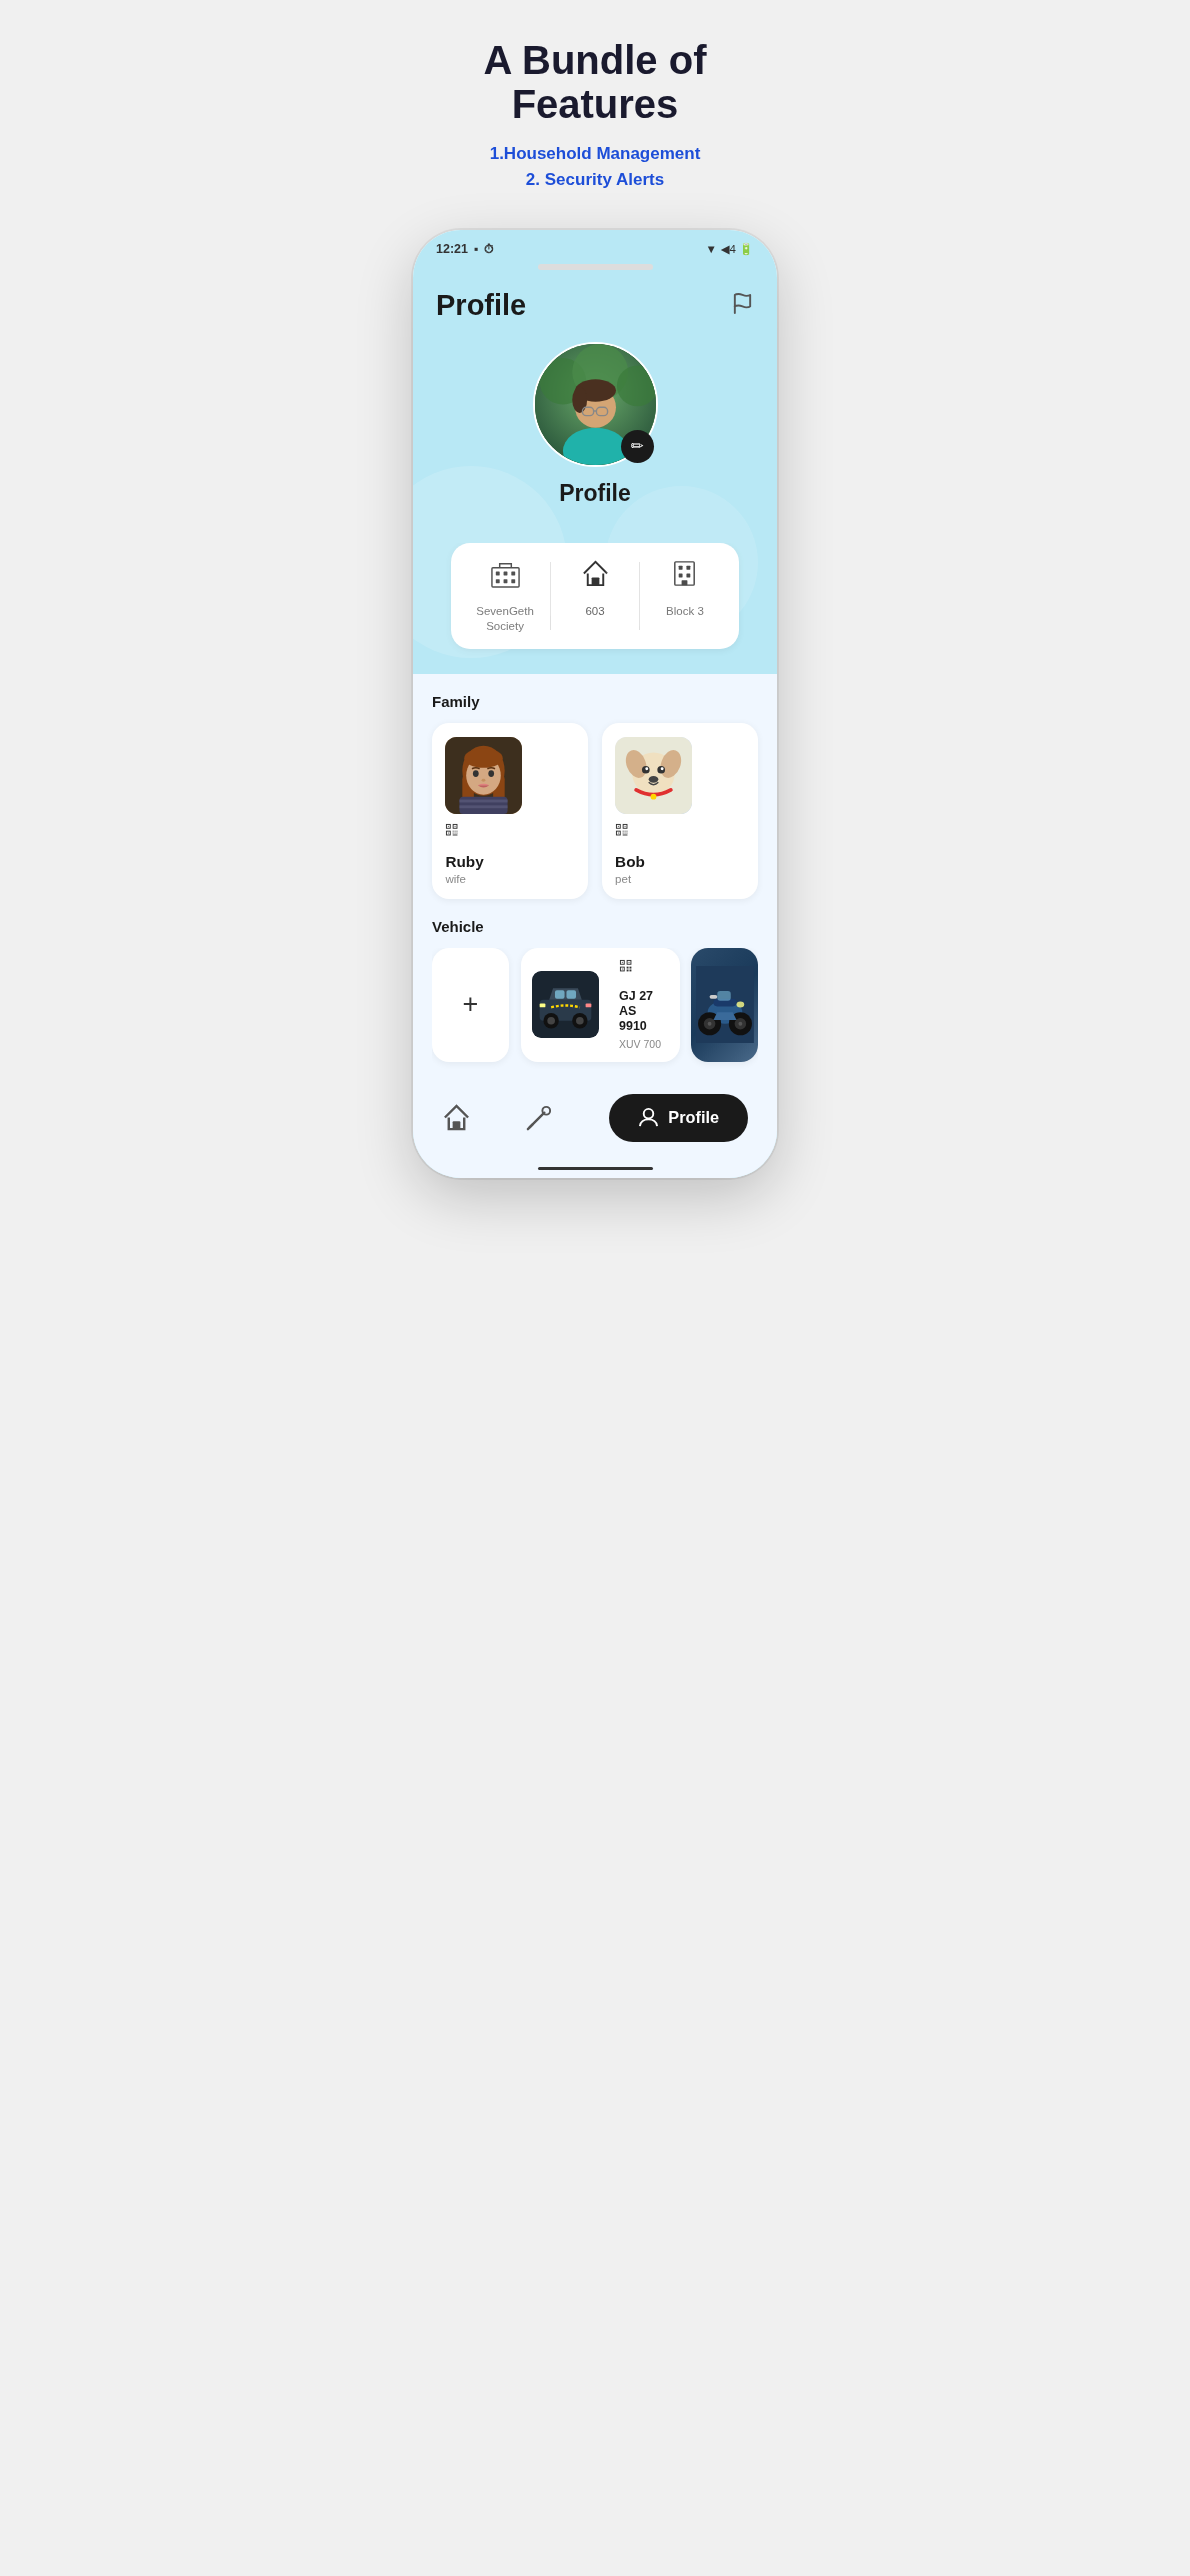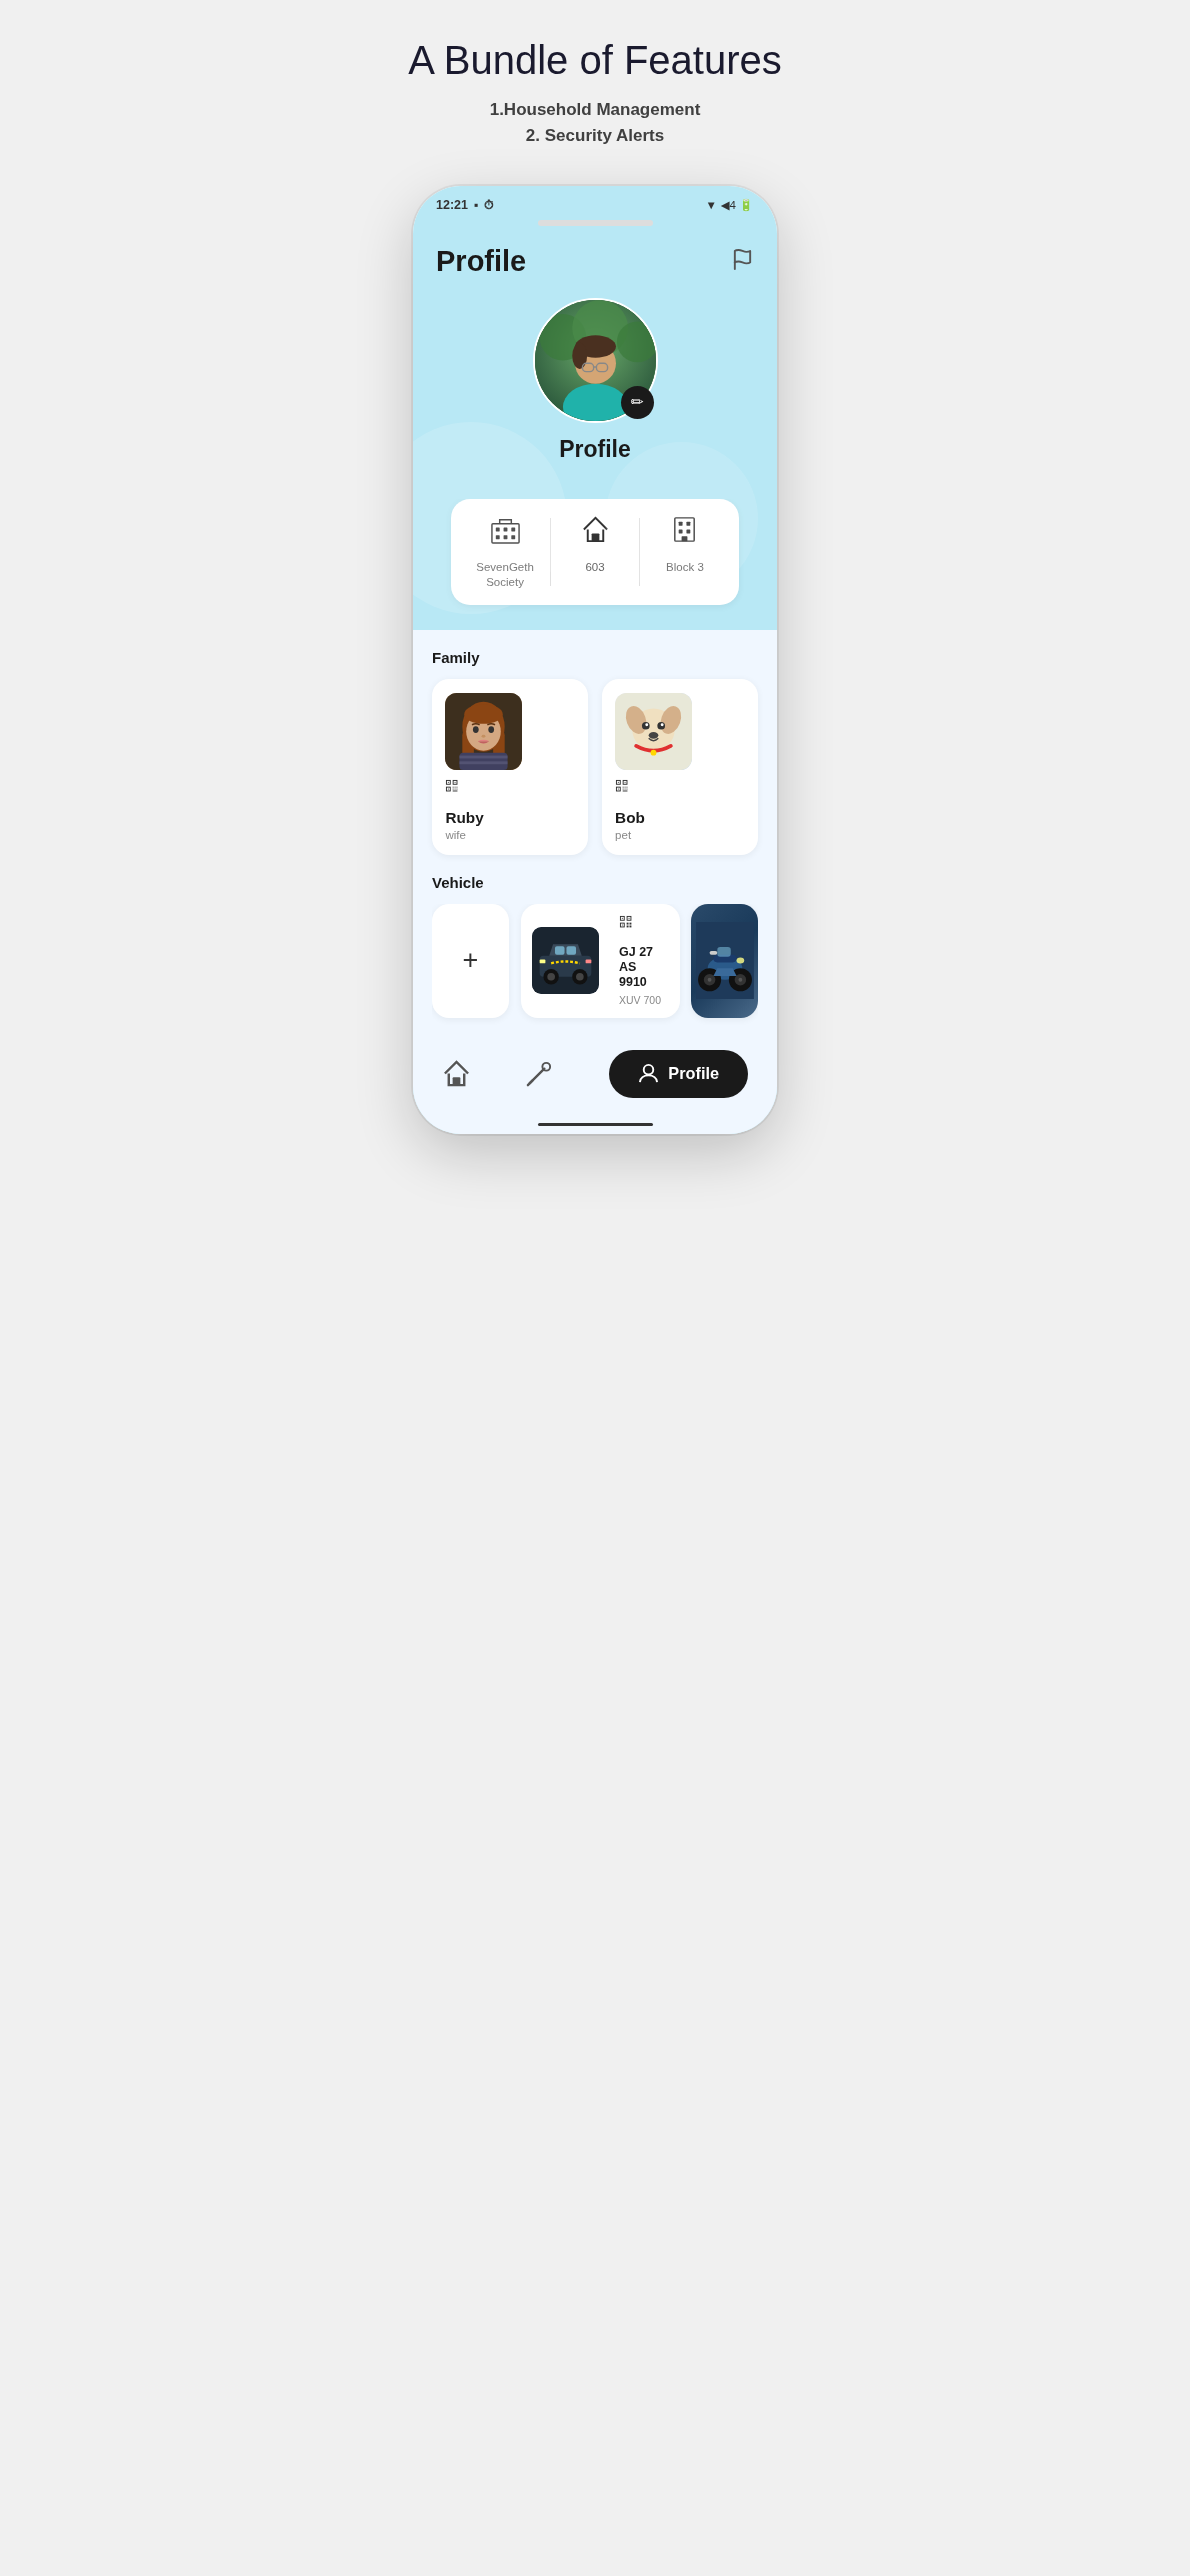--- a/index.html
+++ b/index.html
@@ -18,29 +18,29 @@
       display: flex;
       flex-direction: column;
       align-items: center;
     }
     .header-text {
       text-align: center;
       margin-bottom: 38px;
     }
     .header-title {
       font-size: 40px;
-      font-weight: 400;
+      font-weight: 700;
       color: #1a1a2e;
       line-height: 1.1;
       margin-bottom: 15.3px;
     }
     .header-subtitle {
       font-size: 17px;
       font-weight: 700;
-      color: #404040;
+      color: #1d4ed8;
       line-height: 1.5;
     }
     
     .phone-shell {
       width: 364px;
       background: #fff;
       border-radius: 48px;
       box-shadow: 0 19px 58px rgba(0,0,0,0.2), 0 0 0 1.9px #e0e0e0;
       overflow: hidden;
       position: relative;

